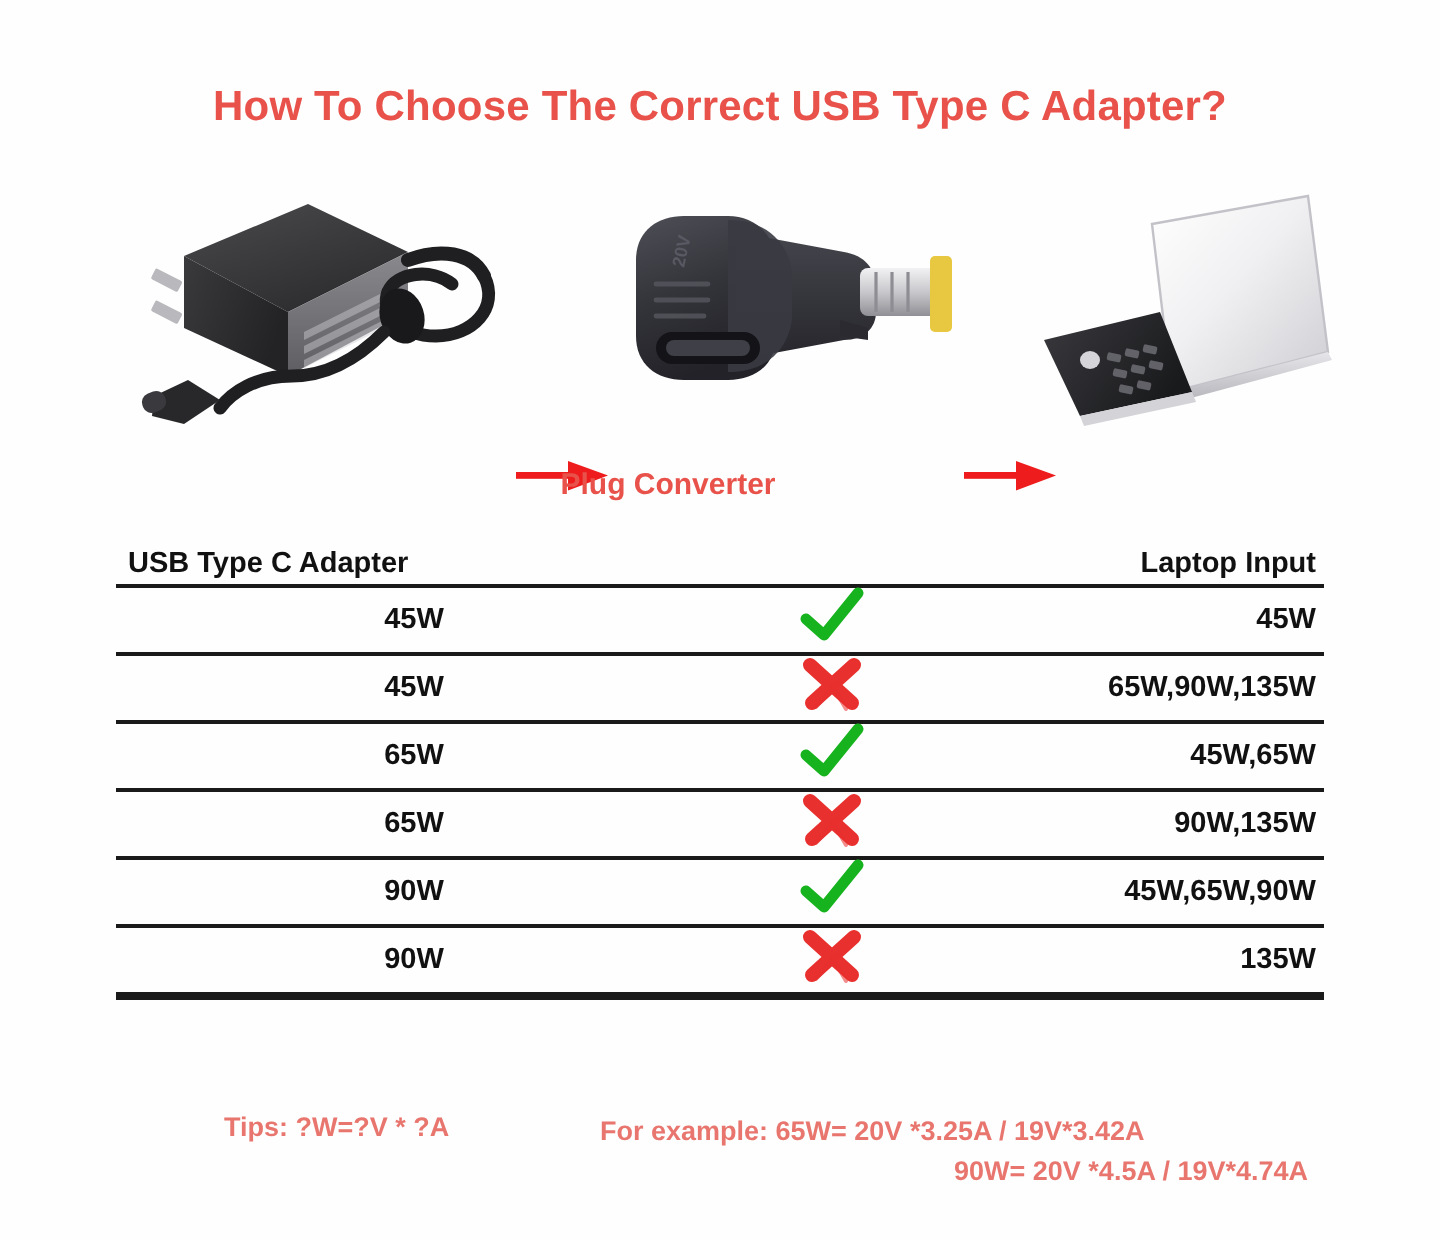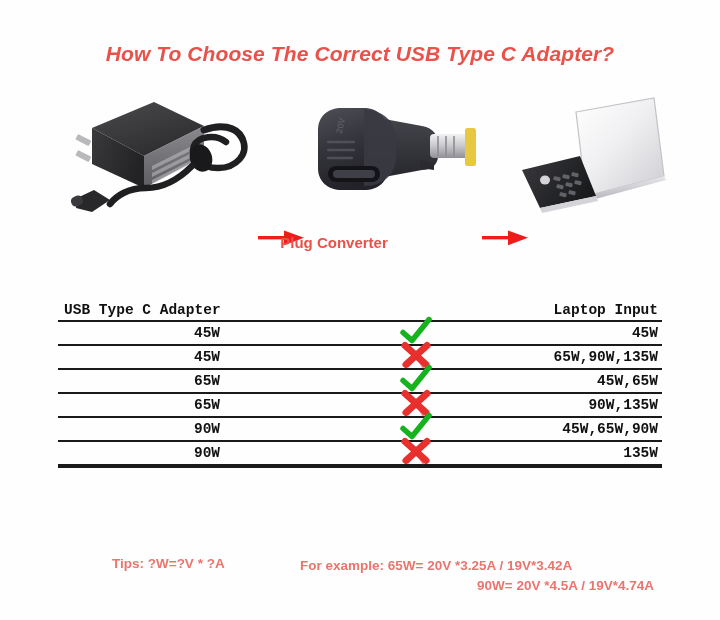--- a/index.html
+++ b/index.html
@@ -20,21 +20,20 @@
   .title {
     position: absolute;
     top: 42px;
     left: 0;
     width: 720px;
     text-align: center;
     font-size: 21px;
     font-weight: 700;
     color: #e8524a;
     letter-spacing: 0.1px;
-    font-style: italic;
   }
 
   
   .product-row {
     position: absolute;
     top: 82px;
     left: 0;
     width: 720px;
     height: 145px;
   }
@@ -64,24 +63,23 @@
     width: 668px;
     text-align: center;
     font-size: 15px;
     font-weight: 700;
     color: #e8524a;
   }
 
   
   .table {
     position: absolute;
-    top: 292px;
+    top: 264px;
     left: 58px;
     width: 604px;
-    font-family: Liberation Mono, monospace;
   }
   .thead {
     display: flex;
     align-items: flex-end;
     height: 26px;
     padding-bottom: 2px;
   }
   .th {
     font-size: 14.5px;
     font-weight: 700;
@@ -98,21 +96,21 @@
   }
   .rule-thin {
     height: 0;
     border-top: 2.2px solid #1a1a1a;
     width: 100%;
   }
 
   .row {
     display: flex;
     align-items: center;
-    height: 22px;
+    height: 32px;
     position: relative;
     justify-content: center;
   }
   .cell {
     font-size: 14.5px;
     font-weight: 700;
     color: #111;
   }
   .c-left  { width: 300px; text-align: center; }
   .c-mid   { width: 120px; text-align: center; position: relative; height: 28px; }

